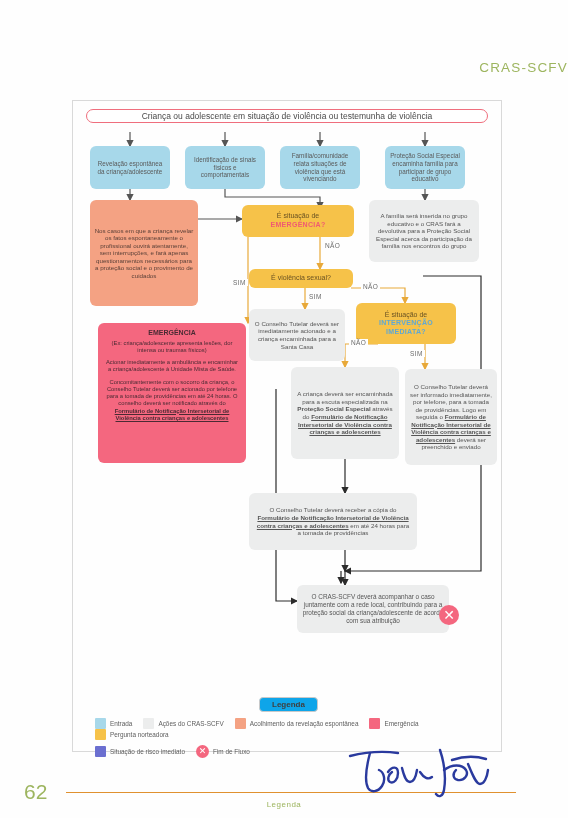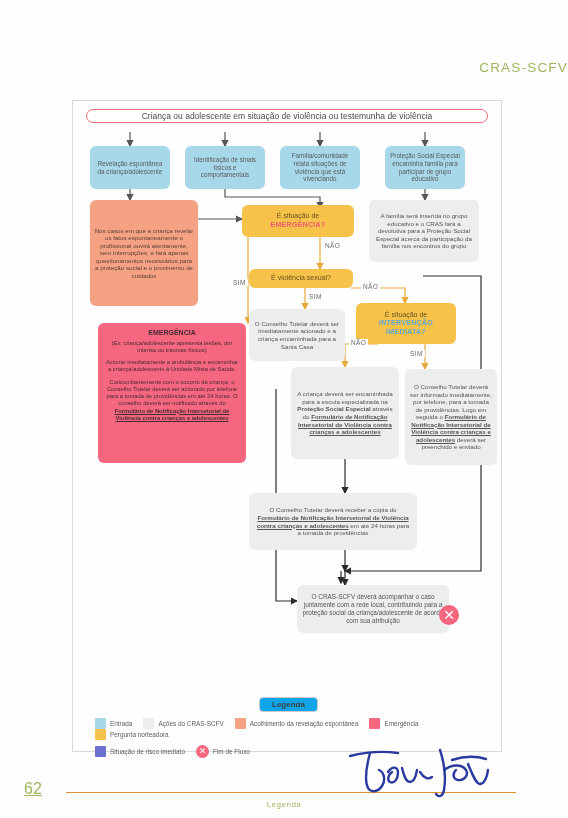--- a/index.html
+++ b/index.html
@@ -64,21 +64,21 @@
     margin-right:4px;flex:none;line-height:1;
   }
   
   #end-circle{
     position:absolute;left:366px;top:504px;width:20px;height:20px;border-radius:50%;
     background:#f4677f;color:#fff;display:flex;align-items:center;justify-content:center;
     font-size:14px;line-height:1;
   }
   
   #footer-rule{position:absolute;left:66px;top:792px;width:450px;height:1.4px;background:#e0912f;}
-  #page-num{position:absolute;left:24px;top:780px;font-size:16px;color:#9db55f;text-decoration:underline;}
+  #page-num{position:absolute;left:24px;top:780px;font-size:21px;color:#9db55f;}
   #footer-label{position:absolute;left:0;top:800px;width:568px;text-align:center;font-size:8px;color:#9db55f;letter-spacing:.5px;}
   #signature{position:absolute;left:340px;top:742px;width:160px;height:58px;}
 </style>
 </head>
 <body>
 
 <div id="page">
 
   <div id="page-title">CRAS-SCFV</div>
 

